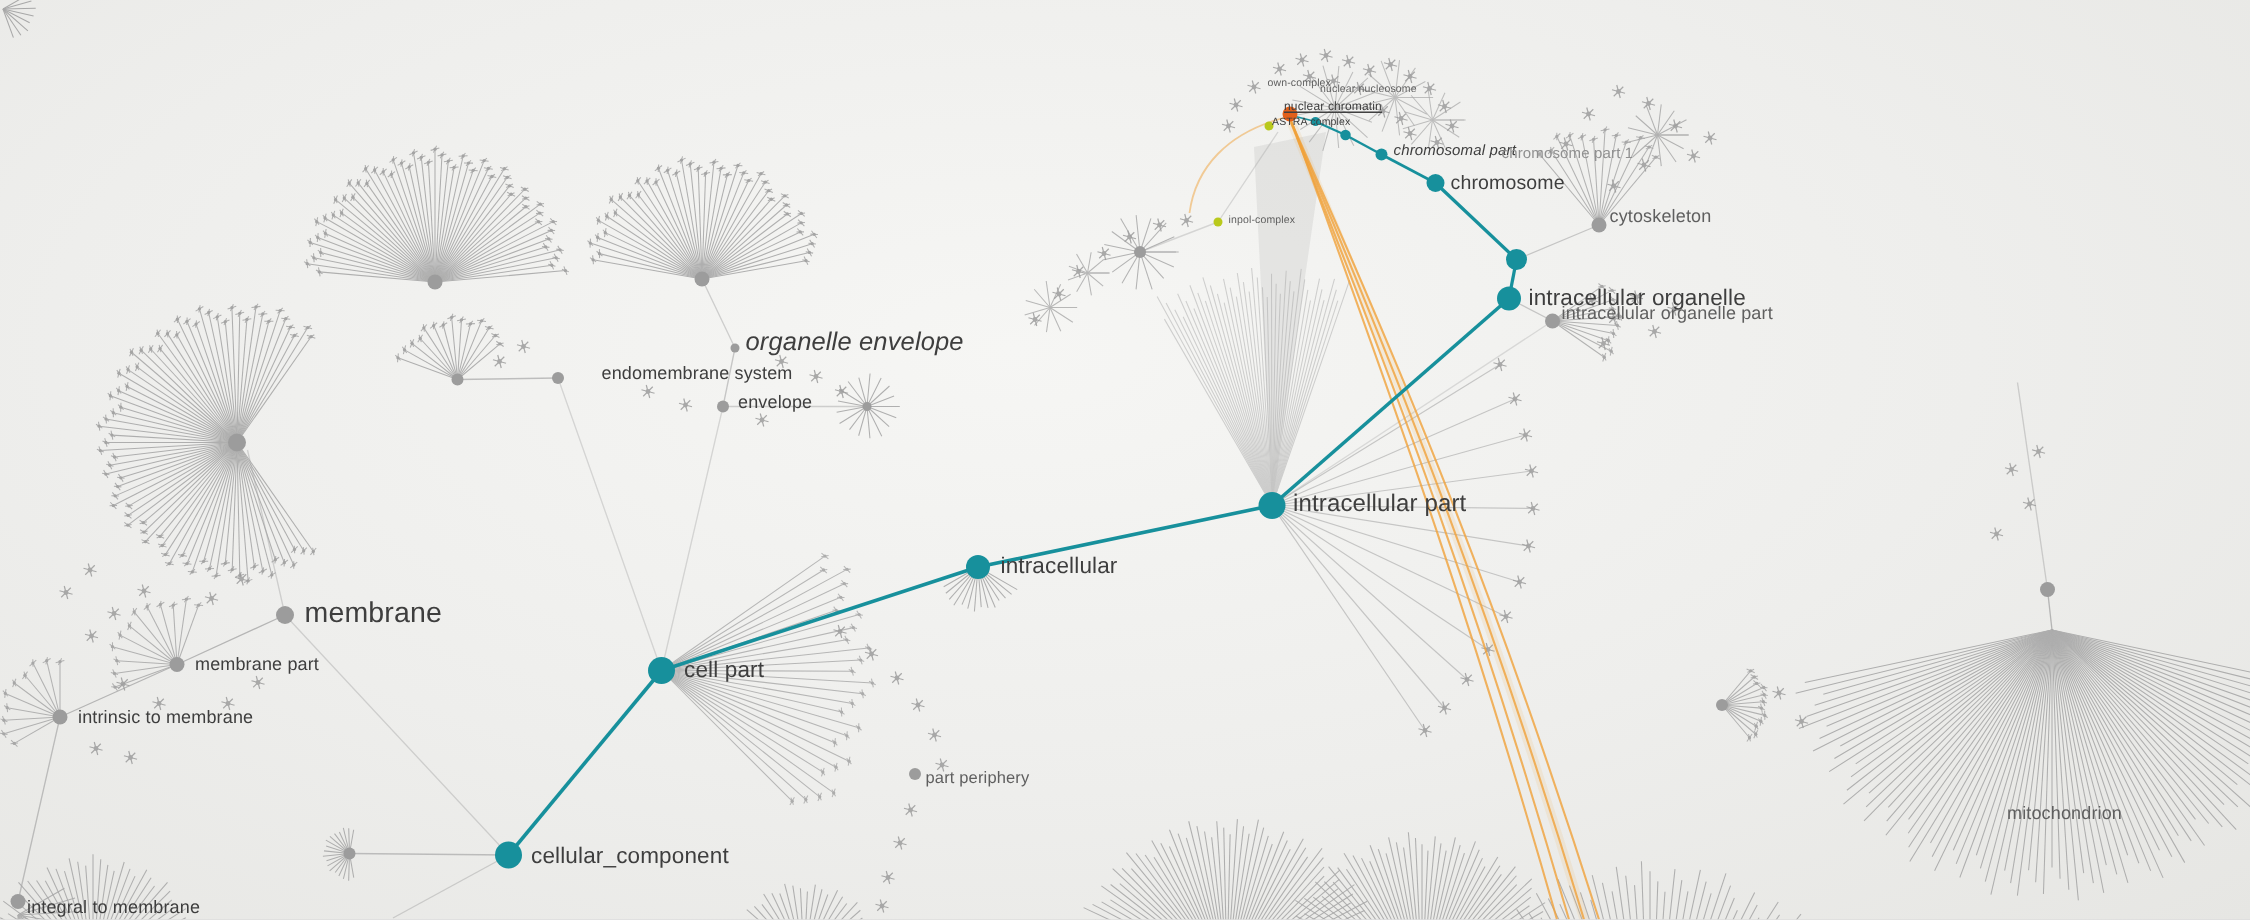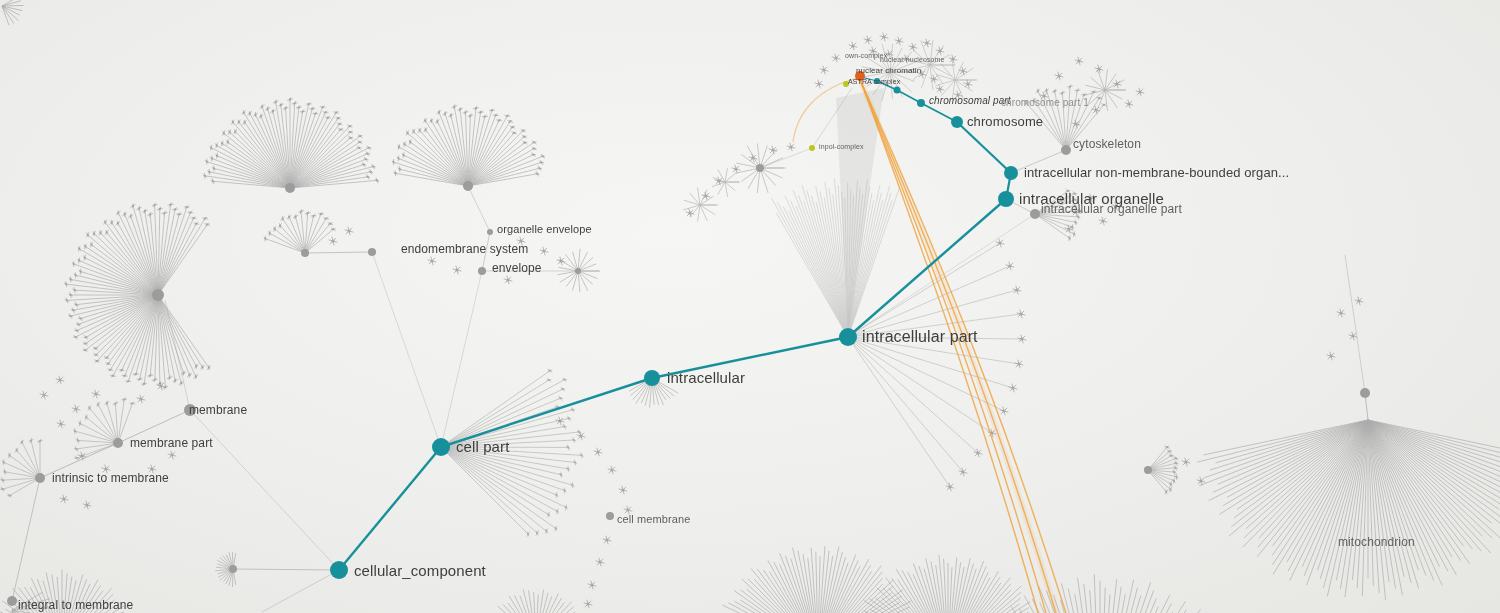--- a/index.html
+++ b/index.html
@@ -2581,34 +2581,33 @@
         <circle cx="846" cy="84" r="3" fill="#b9c91c"></circle>
         <circle cx="812" cy="148" r="3" fill="#b9c91c"></circle>
       </g>
     </svg>
   <div id="labels">
       <div class="lbl" style="left: 354px; top: 571px; font-size: 15px; color: rgb(62, 62, 62);">cellular_component</div>
       <div class="lbl" style="left: 456px; top: 447px; font-size: 15px; color: rgb(62, 62, 62);">cell part</div>
       <div class="lbl" style="left: 667px; top: 378px; font-size: 15px; color: rgb(62, 62, 62);">intracellular</div>
       <div class="lbl" style="left: 862px; top: 337px; font-size: 16px; color: rgb(62, 62, 62);">intracellular part</div>
       <div class="lbl" style="left: 1019px; top: 199px; font-size: 15px; color: rgb(62, 62, 62);">intracellular organelle</div>
-      <div class="lbl" style="left: 1024px; top: 173px; font-size: 13px; color: rgb(62, 62, 62);">intracellular non-membrane-bounded organ...</div>
       <div class="lbl" style="left: 1041px; top: 209px; font-size: 12px; color: rgb(95, 95, 95);">intracellular organelle part</div>
       <div class="lbl" style="left: 967px; top: 122px; font-size: 13px; color: rgb(62, 62, 62); text-align: right;">chromosome</div>
       <div class="lbl" style="left: 929px; top: 101px; font-size: 10px; color: rgb(62, 62, 62); font-style: italic;">chromosomal part</div>
       <div class="lbl" style="left: 1001px; top: 103px; font-size: 10px; color: rgb(143, 143, 143); text-align: right;">chromosome part 1</div>
       <div class="lbl" style="left: 1073px; top: 144px; font-size: 12px; color: rgb(95, 95, 95);">cytoskeleton</div>
-      <div class="lbl" style="left: 497px; top: 229px; font-size: 11px; color: rgb(62, 62, 62);">organelle envelope</div>
+      <div class="lbl" style="left: 497px; top: 229px; font-size: 17px; color: rgb(62, 62, 62); font-style: italic;">organelle envelope</div>
       <div class="lbl" style="left: 382px; top: 249px; font-size: 12px; color: rgb(62, 62, 62); margin-left: 19px;">endomembrane system</div>
       <div class="lbl" style="left: 492px; top: 268px; font-size: 12px; color: rgb(62, 62, 62);">envelope</div>
-      <div class="lbl" style="left: 189px; top: 410px; font-size: 12px; color: rgb(62, 62, 62);">membrane</div>
+      <div class="lbl" style="left: 203px; top: 410px; font-size: 19px; color: rgb(62, 62, 62);">membrane</div>
       <div class="lbl" style="left: 130px; top: 443px; font-size: 12px; color: rgb(62, 62, 62);">membrane part</div>
       <div class="lbl" style="left: 52px; top: 478px; font-size: 12px; color: rgb(62, 62, 62); text-align: right;">intrinsic to membrane</div>
       <div class="lbl" style="left: 18px; top: 605px; font-size: 12px; color: rgb(62, 62, 62);">integral to membrane</div>
-      <div class="lbl" style="left: 617px; top: 519px; font-size: 11px; color: rgb(95, 95, 95);">cell membrane</div>
+      <div class="lbl" style="left: 617px; top: 519px; font-size: 11px; color: rgb(95, 95, 95);">part periphery</div>
       <div class="lbl" style="left: 1338px; top: 525px; font-size: 12px; color: rgb(95, 95, 95); margin-top: 17px;">mitochondrion</div>
       <div class="lbl" style="left: 845px; top: 56px; font-size: 7px; color: rgb(95, 95, 95);">own-complex</div>
       <div class="lbl" style="left: 880px; top: 60px; font-size: 7px; color: rgb(95, 95, 95);">nuclear nucleosome</div>
-      <div class="lbl" style="left: 856px; top: 71px; font-size: 8px; color: rgb(62, 62, 62);">nuclear chromatin</div>
+      <div class="lbl" style="left: 856px; top: 71px; font-size: 8px; color: rgb(62, 62, 62); text-decoration: underline;">nuclear chromatin</div>
       <div class="lbl" style="left: 848px; top: 82px; font-size: 7px; color: rgb(62, 62, 62);">ASTRA complex</div>
       <div class="lbl" style="left: 819px; top: 147px; font-size: 7px; color: rgb(95, 95, 95);">inpol-complex</div>
     </div>
 </div>
 
 </body></html>

